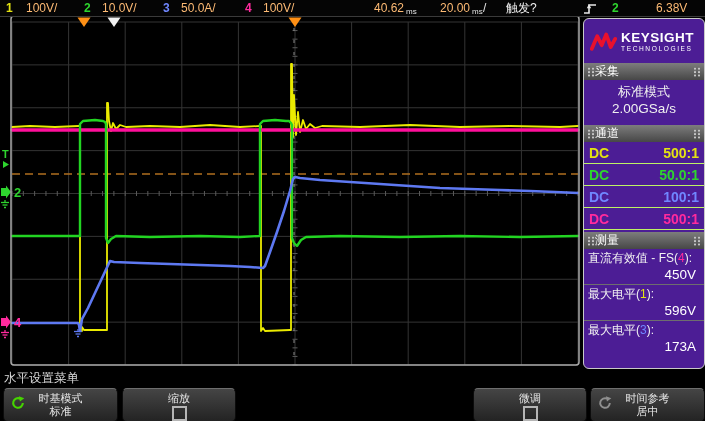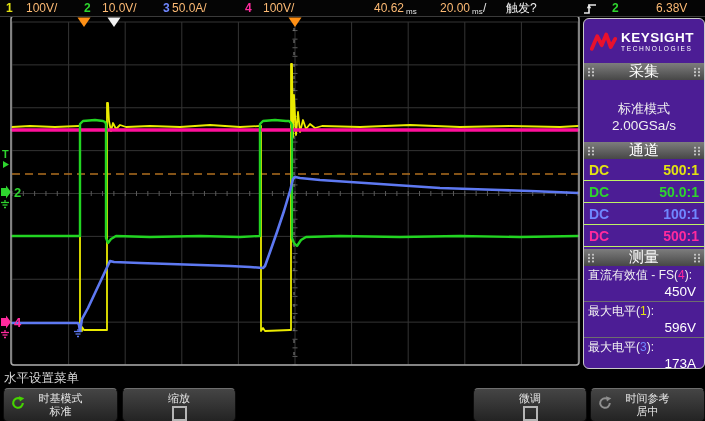--- a/index.html
+++ b/index.html
@@ -18,24 +18,24 @@
   
   .plot{position:absolute;left:0;top:0;width:583px;height:368px;z-index:1;}
   
   .sidebar{position:absolute;left:583px;top:18px;width:120px;height:349px;background:#4c1d95;
            border:1px solid #c9c9c9;border-radius:6px;overflow:hidden;z-index:4;}
   .logo{display:flex;align-items:center;gap:4px;padding:6px 2px 2px 6px;height:34px;}
   .logo-text .l1{font-size:13.5px;font-weight:bold;color:#fff;letter-spacing:.5px;line-height:14px;}
   .logo-text .l2{font-size:6.6px;color:#fff;letter-spacing:1.6px;line-height:8px;}
   .sec-head{height:17px;background:linear-gradient(#7d7d7d,#474747);display:flex;align-items:center;
             justify-content:space-between;padding:0 3px;margin-top:2px;}
-  .sec-head .t{flex:1;text-align:center;font-size:15px;color:#fff;}
+  .sec-head .t{flex:1;font-size:12px;color:#fff;}
   .grip{width:8px;height:10px;background-image:radial-gradient(circle,#c4c4c4 1px,transparent 1.4px);
         background-size:4px 3.4px;}
-  .acq{ text-align:center;padding:20px 0 5px 0;}
+  .acq{ text-align:center;padding:3px 0 5px 0;}
   .acq .mode{font-size:13px;color:#f0f0f0;line-height:17px;}
   .acq .rate{font-size:13.5px;color:#f0f0f0;line-height:18px;}
   .chrow{display:flex;justify-content:space-between;align-items:center;height:21px;
          padding:0 5px;border-bottom:1px solid #bef264;font-size:14px;font-weight:bold;}
   .meas-item{padding:2px 4px 1px 4px;border-bottom:1px solid #6e6e6e;}
   .meas-item:last-child{border-bottom:none;}
   .meas-l{font-size:12px;color:#f2f2f2;line-height:15px;}
   .meas-v{font-size:13.5px;color:#fff;text-align:right;line-height:17px;padding-right:4px;}
   
   .menubar{position:absolute;left:0;top:368px;width:705px;height:53px;background:#000;z-index:3;}
@@ -54,21 +54,21 @@
 <body>
 
 <div class="screen">
 
   <div class="statusbar">
     <span style="left: 6px; color: rgb(227, 227, 18);" class="sb-num">1</span>
     <span style="left:26px" class="sb-val">100V/</span>
     <span style="left: 84px; color: rgb(46, 213, 46);" class="sb-num">2</span>
     <span style="left:102px" class="sb-val">10.0V/</span>
     <span style="left: 163px; color: rgb(112, 135, 255);" class="sb-num">3</span>
-    <span style="left:172px" class="sb-val">50.0A/</span>
+    <span style="left:181px" class="sb-val">50.0A/</span>
     <span style="left: 245px; color: rgb(255, 42, 157);" class="sb-num">4</span>
     <span style="left:263px" class="sb-val">100V/</span>
 
     <span style="left:374px" class="sb-val">40.62</span>
     <span style="left:406px" class="sb-unit">ms</span>
     <span style="left:440px" class="sb-val">20.00</span>
     <span style="left:472px" class="sb-unit">ms</span>
     <span style="left:483px" class="sb-slash">/</span>
     <span style="left:506px" class="sb-trig">触发?</span>
 

